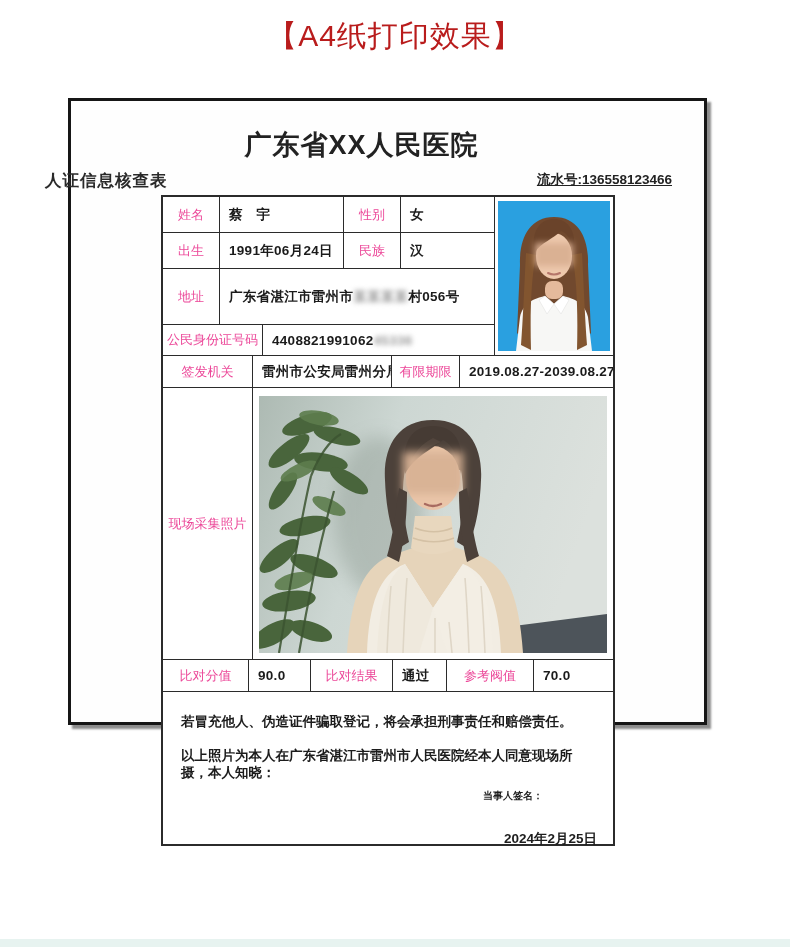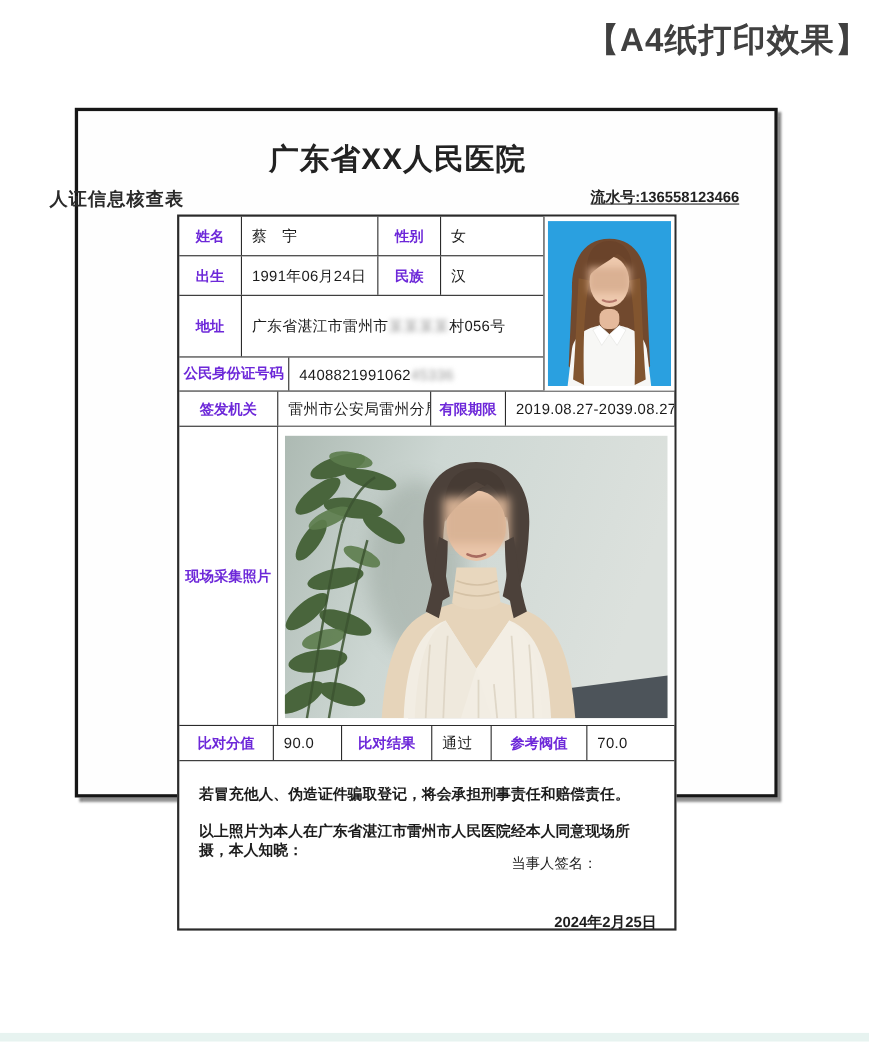--- a/index.html
+++ b/index.html
@@ -1,61 +1,61 @@
 <!DOCTYPE html>
 <html><head>
 <meta charset="utf-8">
 <style>
   * { margin:0; padding:0; box-sizing:border-box; }
   html,body { width:790px; height:947px; background:#ffffff;
     font-family:"Liberation Sans","DejaVu Sans",sans-serif; color:#1d1d1d; }
   body { position:relative; overflow:hidden; }
 
   .print-label { position:absolute; top:16px; left:0; width:100%;
-    text-align:right; font-size:30px; font-weight:700; color:#404040; letter-spacing:1px; }
+    text-align:center; font-size:30px; font-weight:400; color:#b91c1c; letter-spacing:1px; }
 
   .paper { position:absolute; left:68px; top:98px; width:639px; height:627px;
     background:#fefefe; border:3px solid #161616;
     box-shadow:4px 4px 2px rgba(45,45,45,0.55); }
 
   .hospital { margin-top:26px; text-align:center; transform:translateX(-26px);
     font-size:27px; font-weight:700; color:#222; letter-spacing:1px; }
   .formtitle { margin-top:7px; transform:translateX(-26px);
     font-size:16.5px; font-weight:700; color:#2a2a2a; letter-spacing:1px; }
   .serial { position:absolute; top:70px; right:32px; font-size:13.5px; font-weight:600; color:#222;text-decoration:underline; }
 
   .ftable { position:absolute; left:90px; top:94px; width:454px;
     border:2px solid #2b2b2b; background:#fff; }
   .trow { display:flex; border-bottom:1.5px solid #2b2b2b; }
   .cell { display:flex; align-items:center; border-right:1.5px solid #2b2b2b;
     overflow:hidden; white-space:nowrap; }
   .noright { border-right:none; }
   .nobottom { border-bottom:none; }
-  .lab { justify-content:center; font-weight:700; font-size:13px; color:#6d28d9; }
-  .val { padding-left:9px; font-weight:400; font-size:13.5px; color:#1b1b1b; letter-spacing:0.3px; }
+  .lab { justify-content:center; font-weight:400; font-size:13px; color:#ec4899; }
+  .val { padding-left:9px; font-weight:700; font-size:13.5px; color:#1b1b1b; letter-spacing:0.3px; }
   .h36{height:36px} .h30{height:30px} .h56{height:56px} .h32{height:32px} .h272{height:272px}
   .w57{width:57px} .w124{width:124px} .w100{width:100px} .w90{width:90px}
   .w139{width:139px} .w68{width:68px} .w86{width:86px} .w62{width:62px}
   .w82{width:82px} .w54{width:54px} .w87{width:87px}
   .flex1 { flex:1; }
 
   .tsec { display:flex; border-bottom:1.5px solid #2b2b2b; }
   .tleft { width:331px; }
   .photocell { flex:1; border-left:1.5px solid #2b2b2b; background:#fff;
     display:flex; align-items:center; justify-content:center; padding:3px; }
 
   .sitecell { flex:1; display:flex; align-items:flex-start; justify-content:center;
     padding-top:8px; background:#fff; }
 
   .blurred { filter:blur(2.5px); color:#9a9a9a; }
 
   .stmt { position:relative; height:152px; padding:22px 18px 0 18px; }
   .sline { font-size:13.5px; font-weight:700; color:#1c1c1c; line-height:1.25; }
   .sline + .sline { margin-top:17px; }
-  .sig { position:absolute; right:70px; top:84px; font-size:13px; font-weight:400; }
+  .sig { position:absolute; right:70px; top:97px; font-size:10px; font-weight:700; }
   .fdate { position:absolute; right:16px; top:138px; font-size:13.5px; font-weight:600; }
 
   .bottom-strip { position:absolute; left:0; bottom:0; width:100%; height:8px; background:#e7f3f0; }
 </style>
 </head>
 <body>
 
 <div class="print-label">【A4纸打印效果】</div>
 
 <div class="paper">

